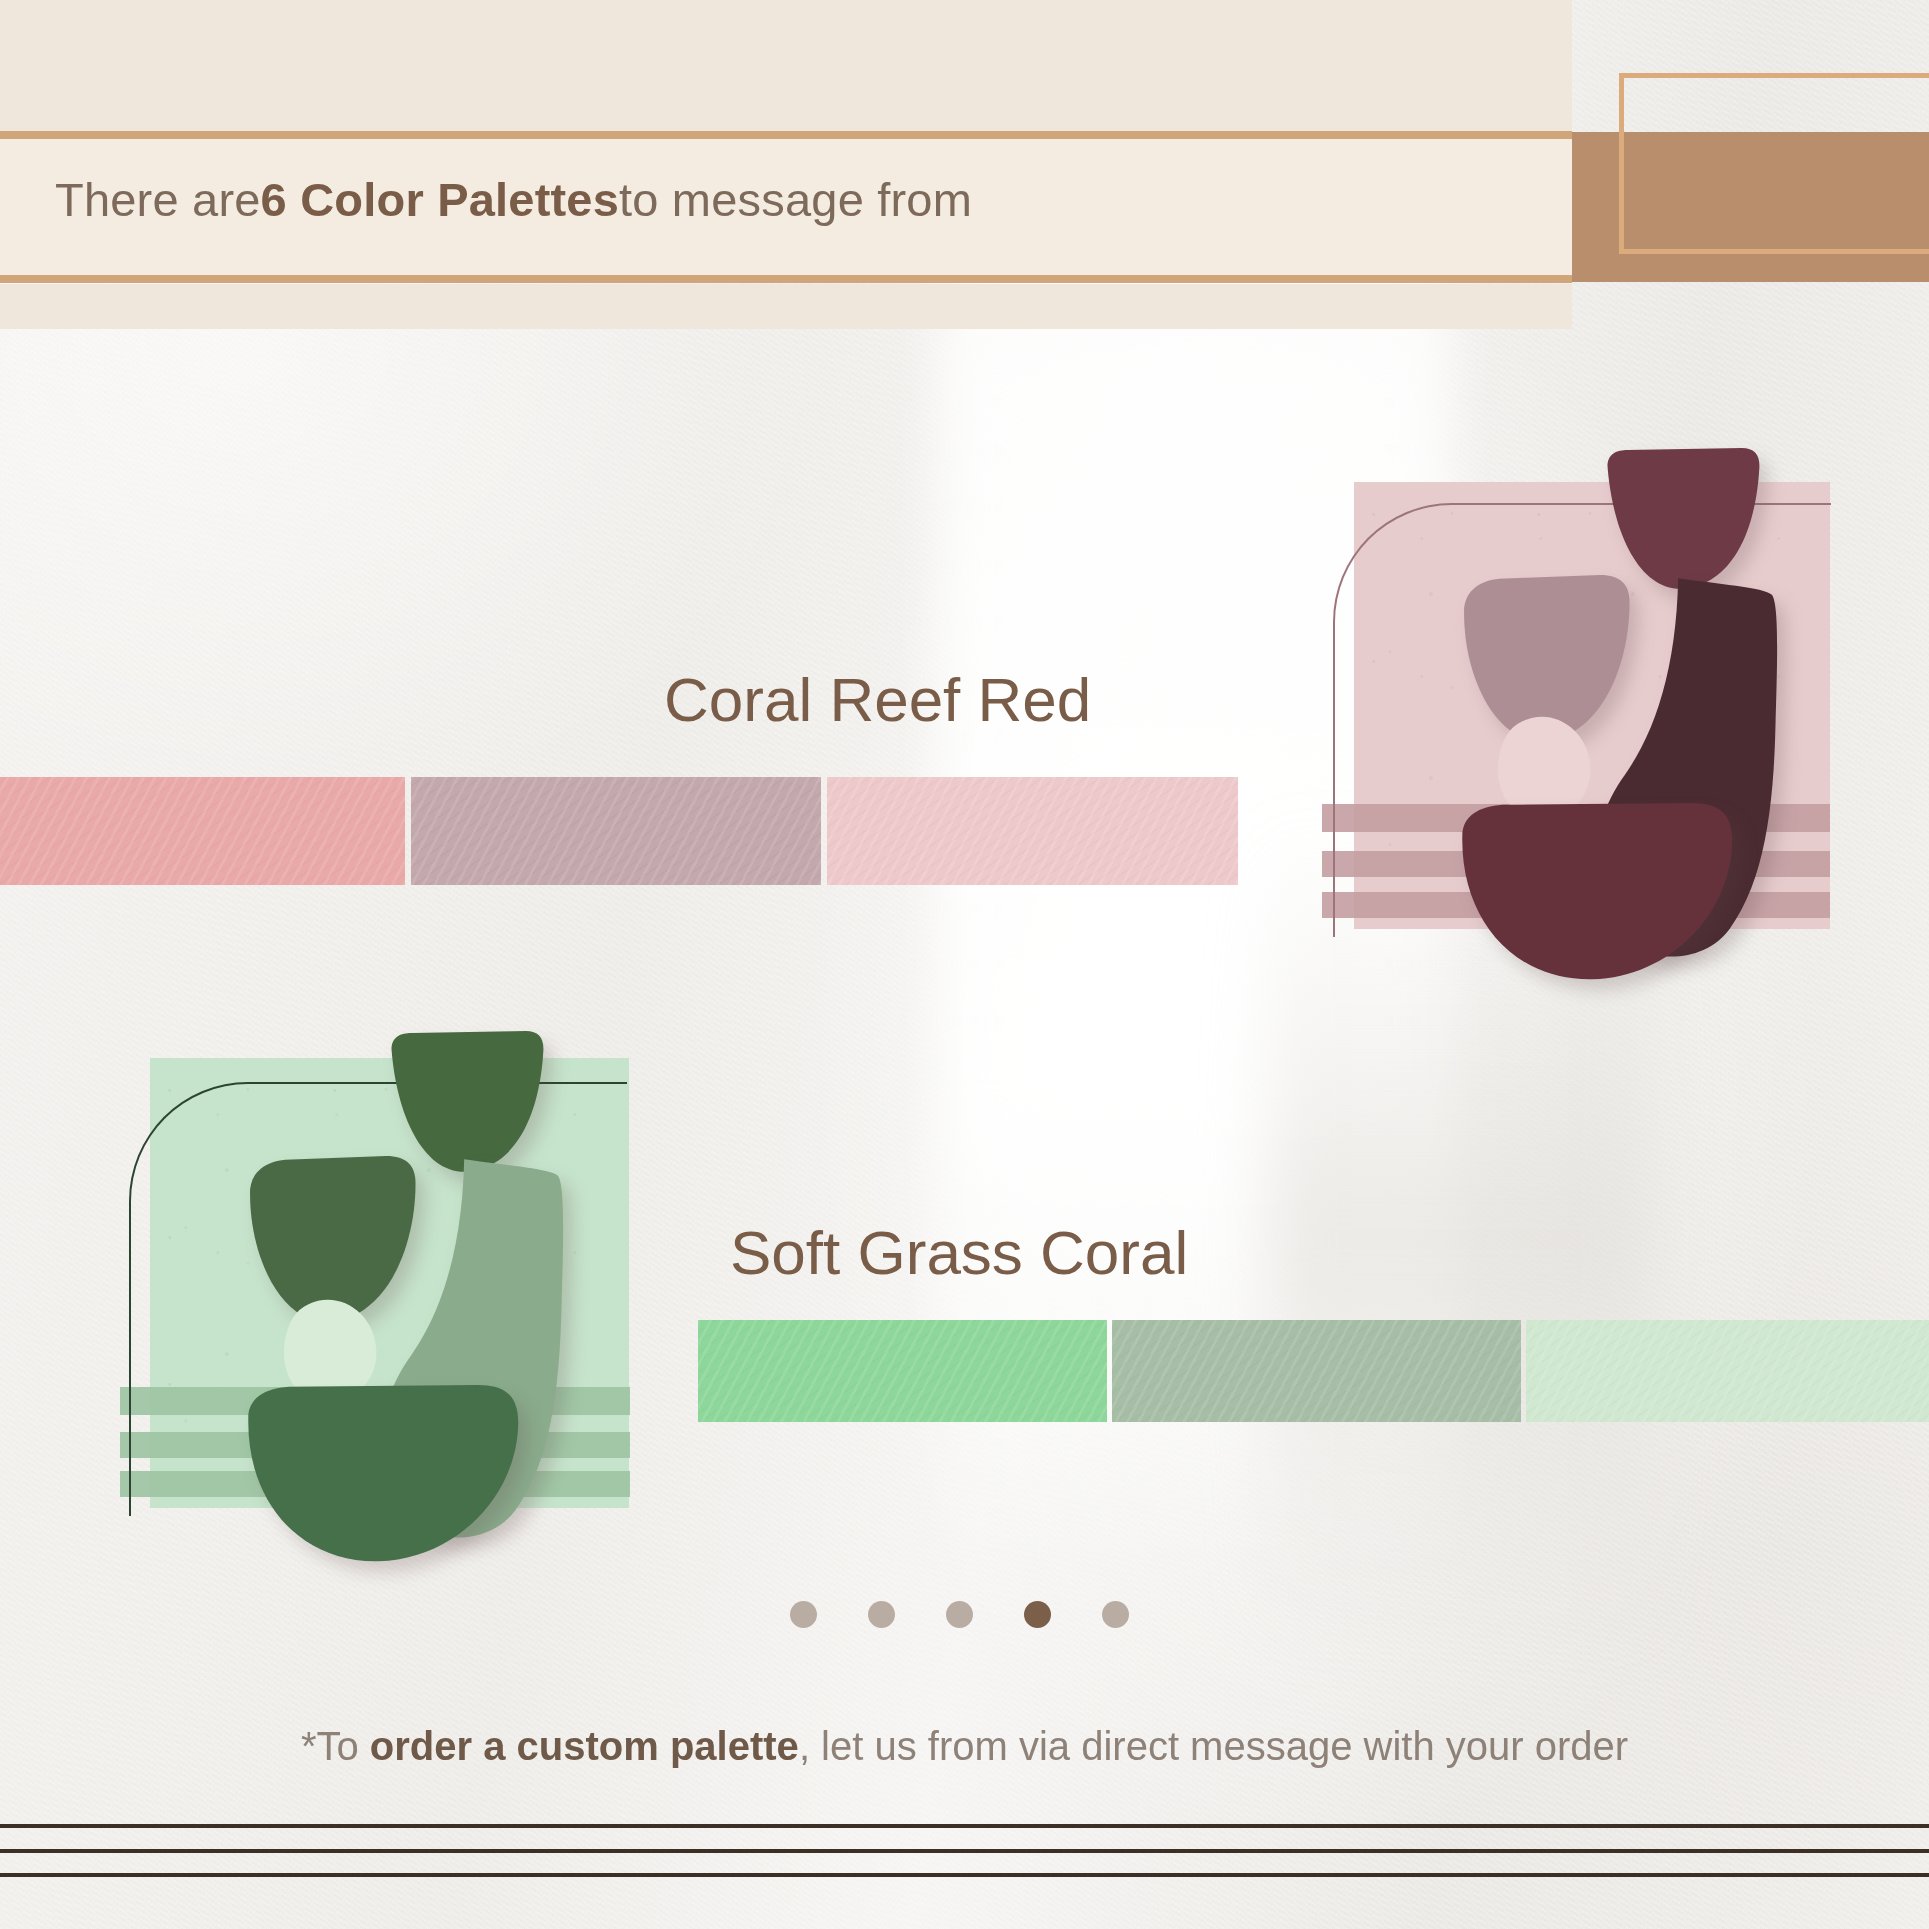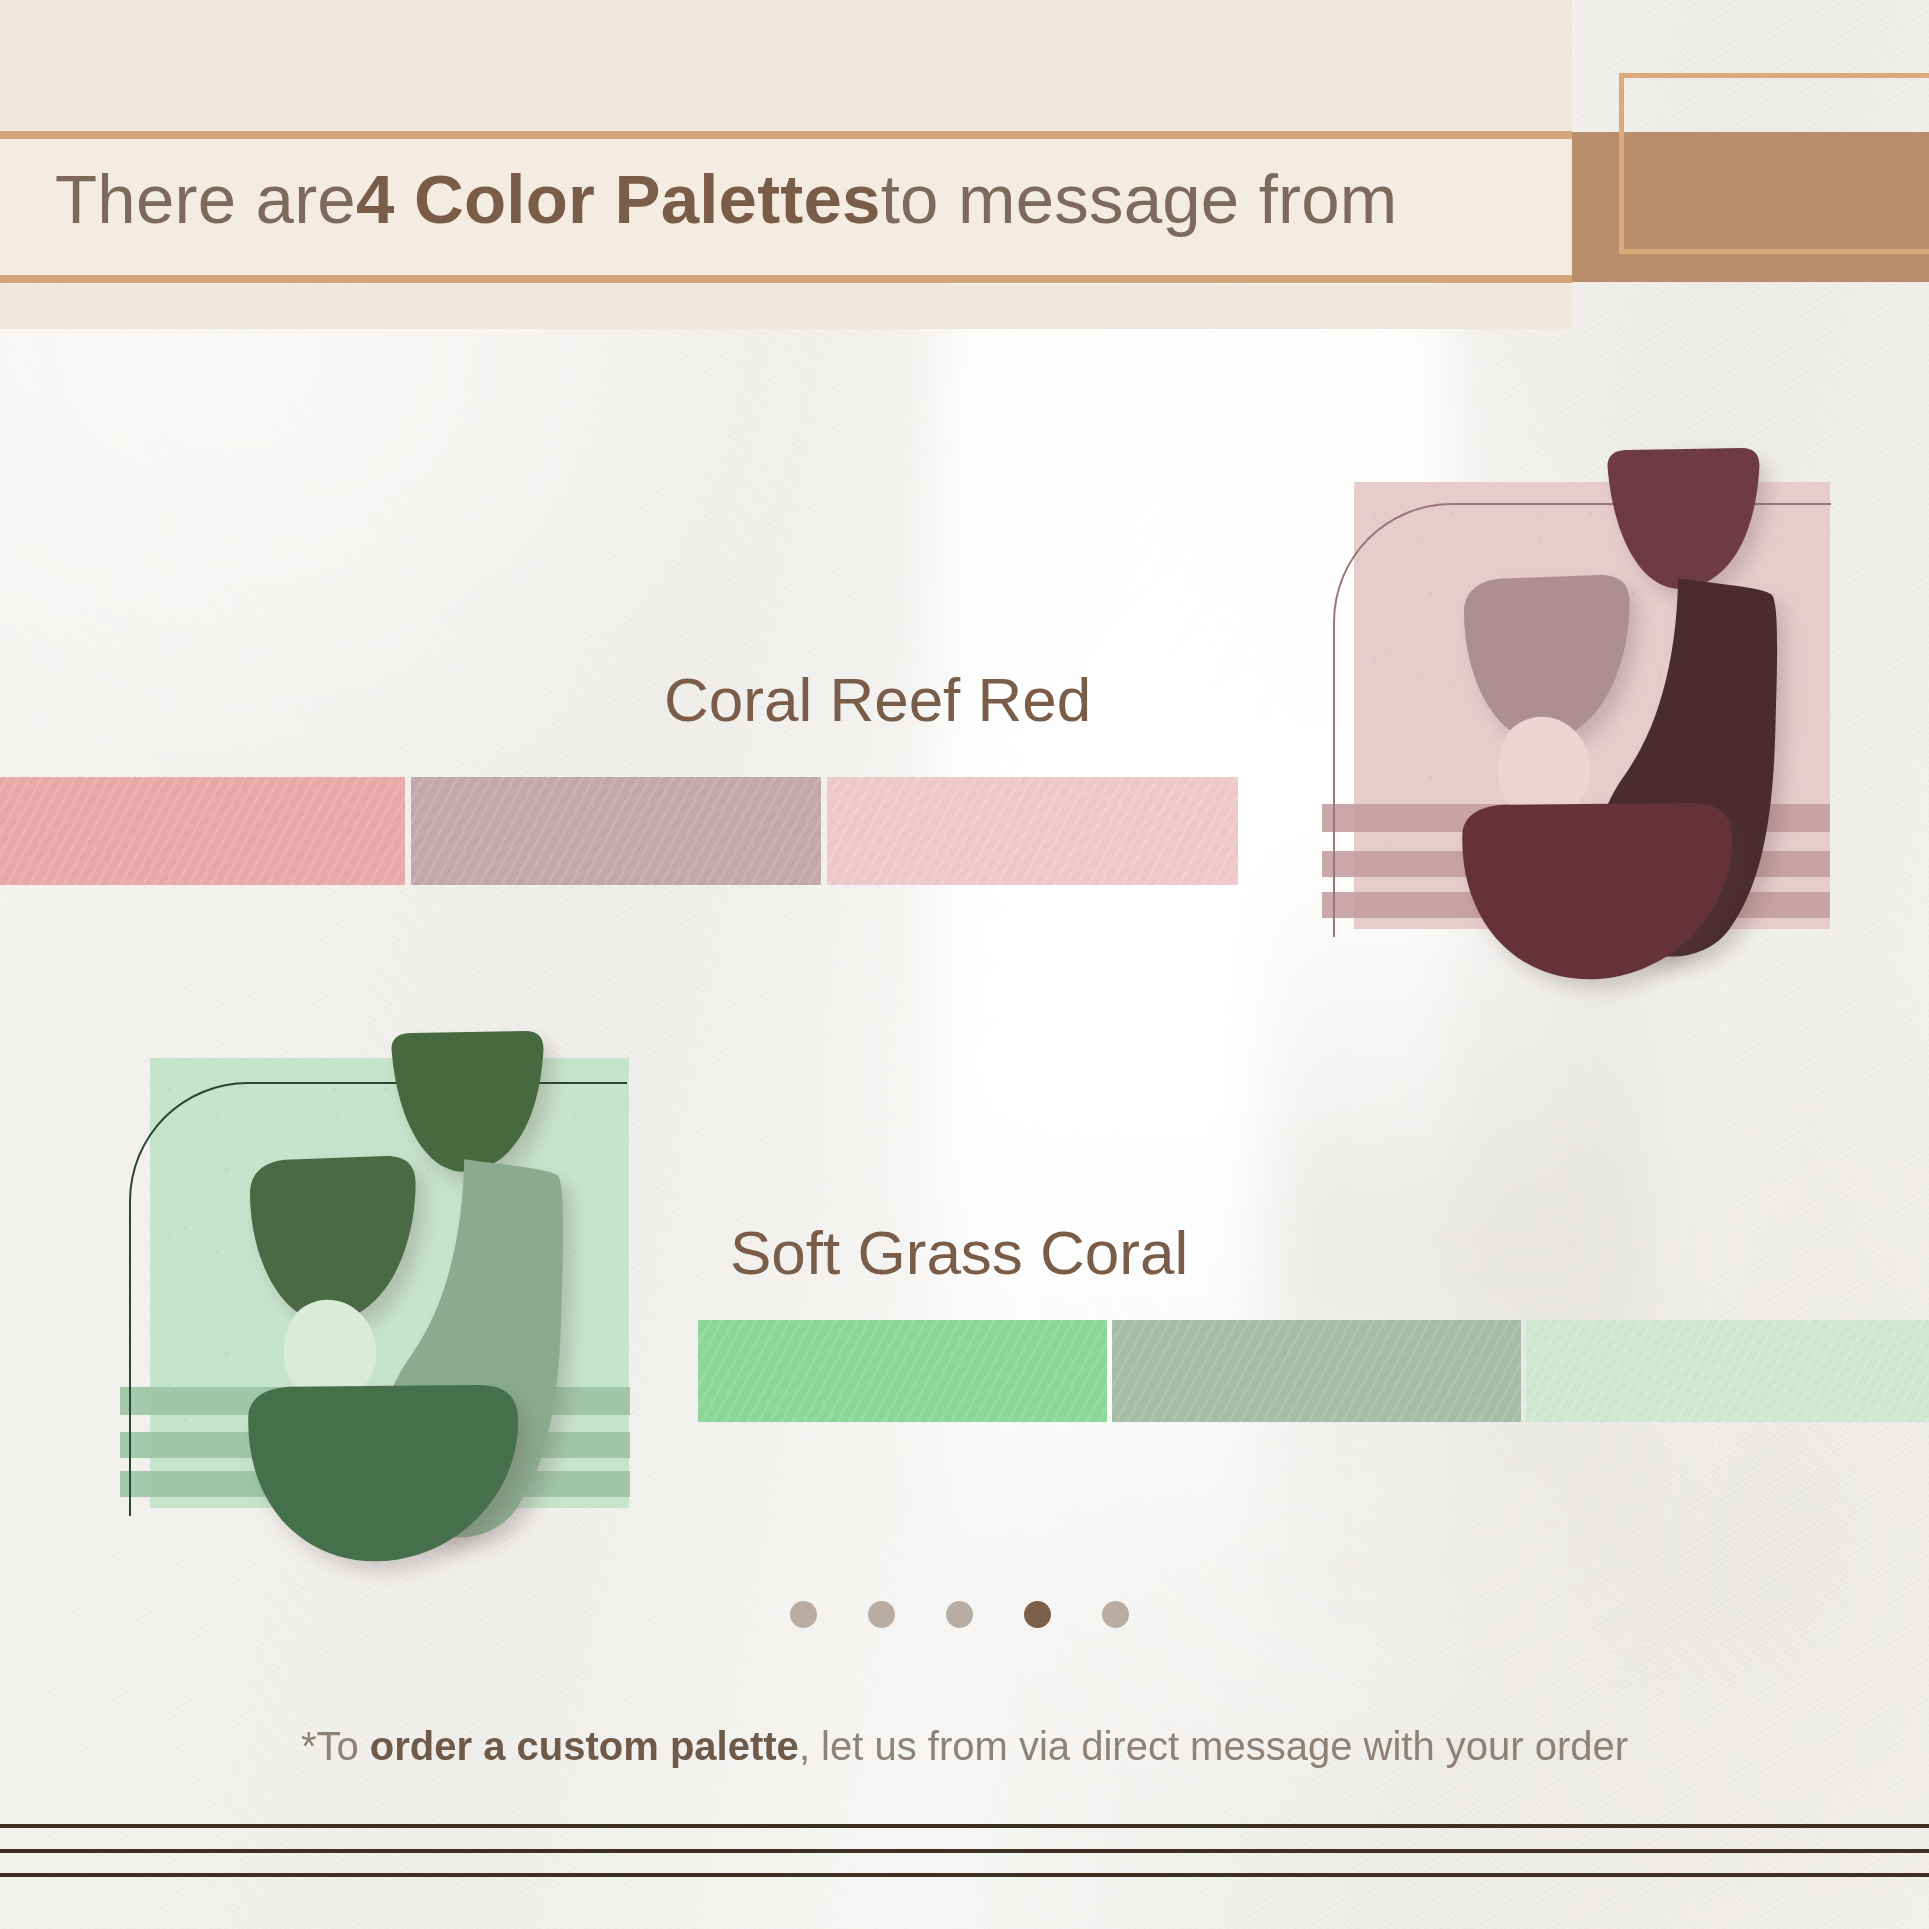--- a/index.html
+++ b/index.html
@@ -37,21 +37,21 @@
   
   #header-band{position:absolute;left:0;top:131px;width:1572px;height:152px;background:#f4ece1;}
   #header-band .rule{position:absolute;left:0;width:100%;height:8.3px;background:#cfa579;}
   #header-band .rule.top{top:0;}
   #header-band .rule.bot{bottom:0;}
   #header-beige-top{position:absolute;left:0;top:0;width:1572px;height:131px;background:#efe7db;}
   #header-beige-bot{position:absolute;left:0;top:284px;width:1572px;height:45px;background:#efe7db;}
   #header-title{
     position:absolute;left:55px;top:131px;width:1469px;height:136px;
     display:flex;align-items:center;
-    font-size:69px;color:#7d6a5b;letter-spacing:0.2px;white-space:nowrap;
+    font-size:47px;color:#7d6a5b;letter-spacing:0.2px;white-space:nowrap;
   }
   #header-title .strong{font-weight:bold;color:#7a5d48;}
   #header-title span{display:inline;}
 
   
   #tan-bar{position:absolute;left:1497px;top:132px;width:433px;height:150px;background:#b98e6c;}
   #outline-box{position:absolute;left:1619px;top:73px;width:367px;height:171px;border:5.5px solid #dcab7c;background:transparent;}
 
   
   .palette-title{position:absolute;font-weight:normal;color:#7a5d48;white-space:nowrap;}
@@ -109,21 +109,21 @@
   <div id="header-beige-top"></div>
   <div id="header-beige-bot"></div>
   <div id="tan-bar"></div>
   <div id="header-band">
     <div class="rule top"></div>
     <div class="rule bot"></div>
   </div>
   <div id="outline-box"></div>
   <div id="header-title">
     <span>There are </span>
-      <span class="strong">4 Color Palettes</span>
+      <span class="strong">6 Color Palettes</span>
       <span> to message from</span>
   </div>
 
   <div class="palette-title" id="title-coral">Coral Reef Red</div>
 
   <div class="swatch-bar" id="swatches-coral">
     <div class="swatch" style="background:#eaa9a9">
         <div class="tex"></div>
       </div>
     <div class="swatch" style="background:#c3a8ad">

